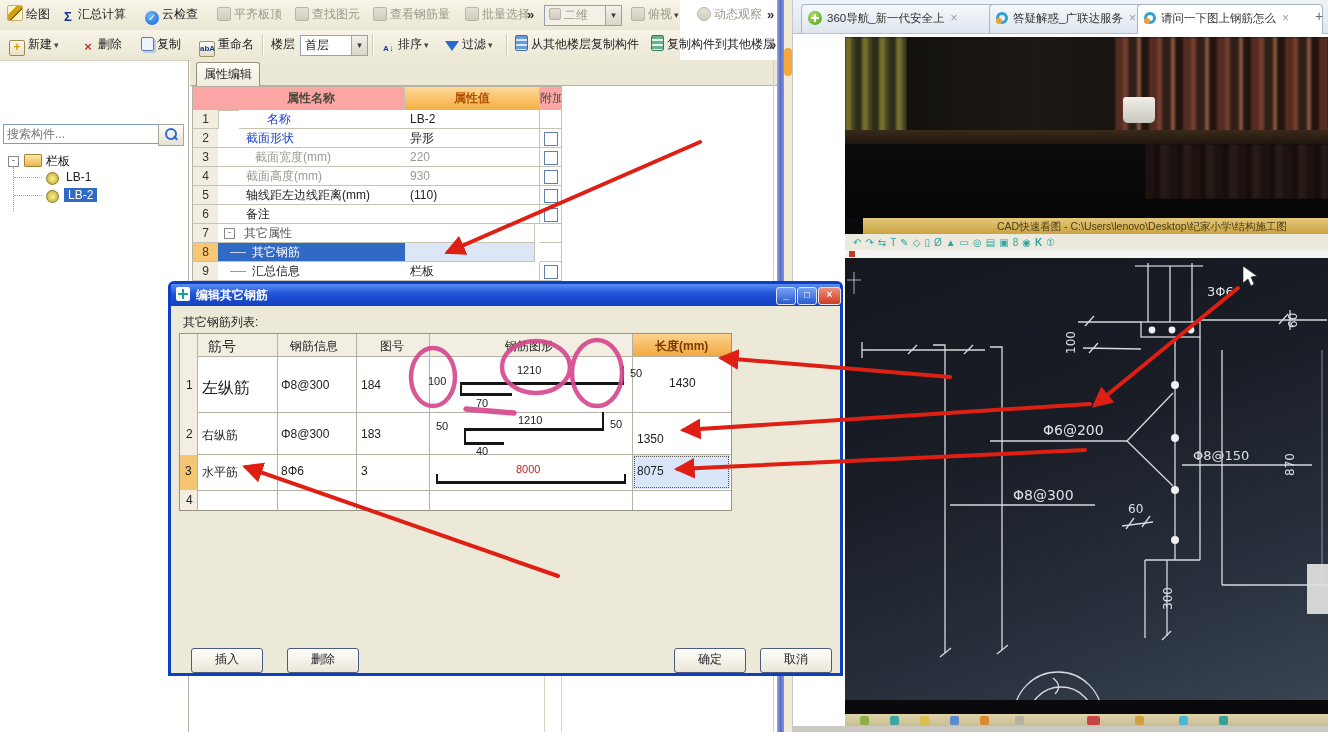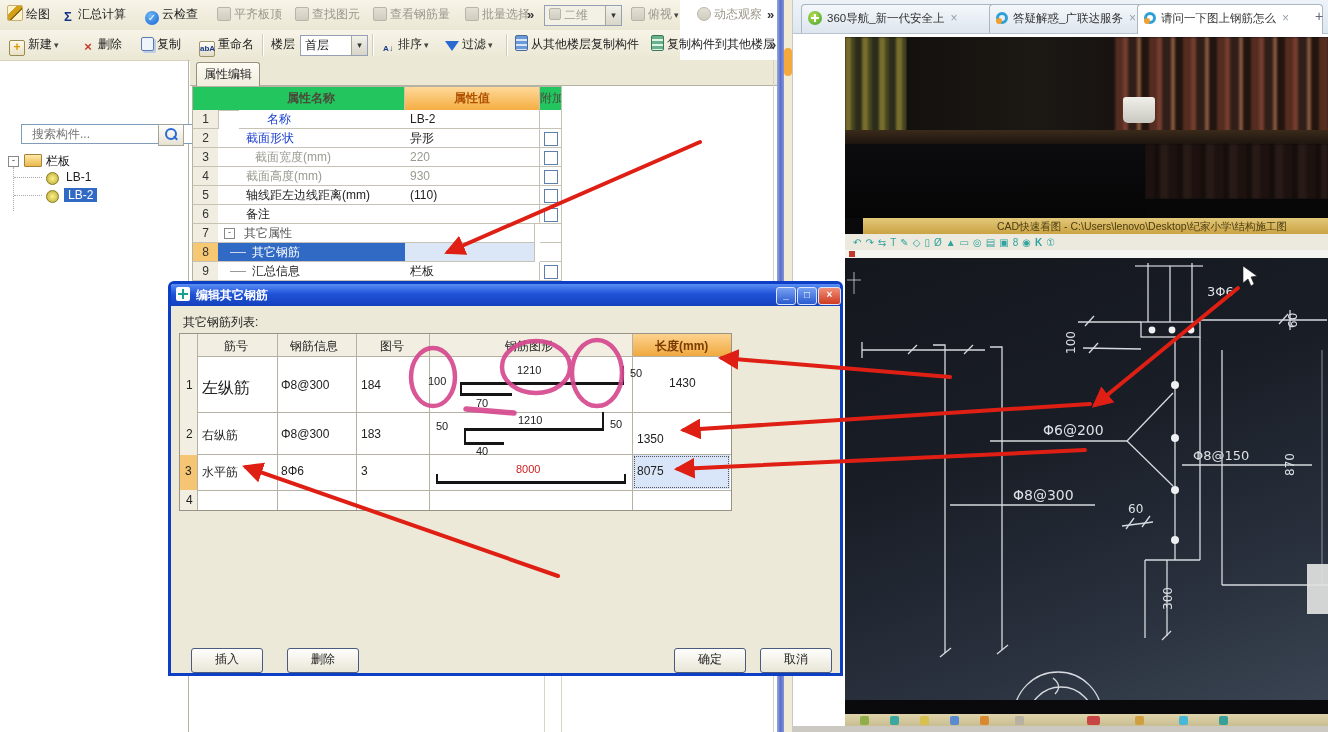--- a/index.html
+++ b/index.html
@@ -11,26 +11,26 @@
   .titem{position:absolute;top:4px;height:21px;line-height:21px;white-space:nowrap;padding:0 3px;color:#222;}
   .titem.dis{color:#9a978a;}
   .chev{color:#333;font-size:13px;font-weight:bold;}
   .ig{display:inline-block;width:14px;height:14px;vertical-align:-3px;margin-right:3px;border-radius:2px;}
   .ig.gray{background:linear-gradient(#e4e1d4,#cfccc0);border:1px solid #b8b5a8;width:12px;height:12px;}
   .caret{font-size:9px;color:#444;margin-left:2px;}
   .sep{position:absolute;top:4px;width:1px;height:22px;background:#cfccba;border-right:1px solid #fff;}
   .combo{position:absolute;top:5px;height:19px;background:#fff;border:1px solid #96a0b4;line-height:19px;padding-left:4px;}
   .combo .cbtn{position:absolute;right:0;top:0;width:15px;height:100%;background:linear-gradient(#f2f1ea,#d8d5c8);border-left:1px solid #a8a496;text-align:center;font-size:9px;color:#333;}
   
-  .search{position:absolute;left:21px;top:64px;width:150px;height:18px;border:1px solid #7f9db9;font-size:12px;padding:0 10px;color:#333;}
+  .search{position:absolute;left:3px;top:64px;width:150px;height:18px;border:1px solid #7f9db9;font-size:12px;padding:0 3px;color:#333;}
   .tree-label{white-space:nowrap;}
   
   .pcell{position:absolute;border-right:1px solid #c6c3b5;border-bottom:1px solid #c6c3b5;overflow:hidden;white-space:nowrap;line-height:18px;background:#fff;}
   .pnum{background:#f1eee1;text-align:center;color:#333;}
-  .phead{background:#22c55e;text-align:center;font-weight:bold;color:#4a4a3a;line-height:23px;}
+  .phead{background:#fca5a5;text-align:center;font-weight:bold;color:#4a4a3a;line-height:23px;}
   .cb{position:absolute;width:12px;height:12px;background:#fff;border:1px solid #5e7fa8;}
   
   .xpbtn{position:absolute;top:3px;width:18px;height:16px;border:1px solid #dce6f8;border-radius:3px;
          background:linear-gradient(#77a1f2,#2a5ad0);color:#fff;text-align:center;line-height:14px;font-size:10px;font-weight:bold;}
   .xpbtn.close{background:linear-gradient(#f0907a,#cf3a20);width:21px;}
   .dbtn{position:absolute;width:70px;height:23px;border:1px solid #4a5a80;border-radius:3px;
         background:linear-gradient(#fefefc,#e9e6d6);text-align:center;line-height:21px;color:#222;}
   .rb{position:absolute;background:#151515;}
   .rlab{position:absolute;font-size:11px;color:#222;white-space:nowrap;}
   .dv{position:absolute;background:#b5b2a4;}
@@ -374,21 +374,21 @@
 
     <div class="dv" style="left:0;top:78px;width:551px;height:1px;"></div>
     <div class="dv" style="left:0;top:120px;width:551px;height:1px;"></div>
     <div class="dv" style="left:0;top:156px;width:551px;height:1px;"></div>
 
     <div class="abs" style="left:0;top:22px;width:17px;height:154px;background:#f2efe2;"></div>
     <div class="abs" style="left:0;top:121px;width:17px;height:35px;background:#f6c573;"></div>
 
     <div class="abs" style="left:453px;top:121px;width:97px;height:34px;background:#d9e5f8;outline:1px dotted #555;outline-offset:-2px;"></div>
 
-    <span class="rlab" style="left:44px;top:4px;font-size:12px;">筋号</span>
+    <span class="rlab" style="left:28px;top:4px;font-size:14px;">筋号</span>
     <span class="rlab" style="left:110px;top:4px;font-size:12px;">钢筋信息</span>
     <span class="rlab" style="left:200px;top:4px;font-size:12px;">图号</span>
     <span class="rlab" style="left:325px;top:4px;font-size:12px;">钢筋图形</span>
     <span class="rlab" style="left:475px;top:4px;font-size:12px;color:#7a3b00;font-weight:bold;">长度(mm)</span>
 
     <span class="rlab" style="left:6px;top:44px;font-size:12px;">1</span>
     <span class="rlab" style="left:22px;top:44px;font-size:16px;">左纵筋</span>
     <span class="rlab" style="left:101px;top:44px;font-size:12px;">Φ8@300</span>
     <span class="rlab" style="left:181px;top:44px;font-size:12px;">184</span>
     <span class="rlab" style="left:457px;top:42px;font-size:12px;margin-left:32px;">1430</span>

